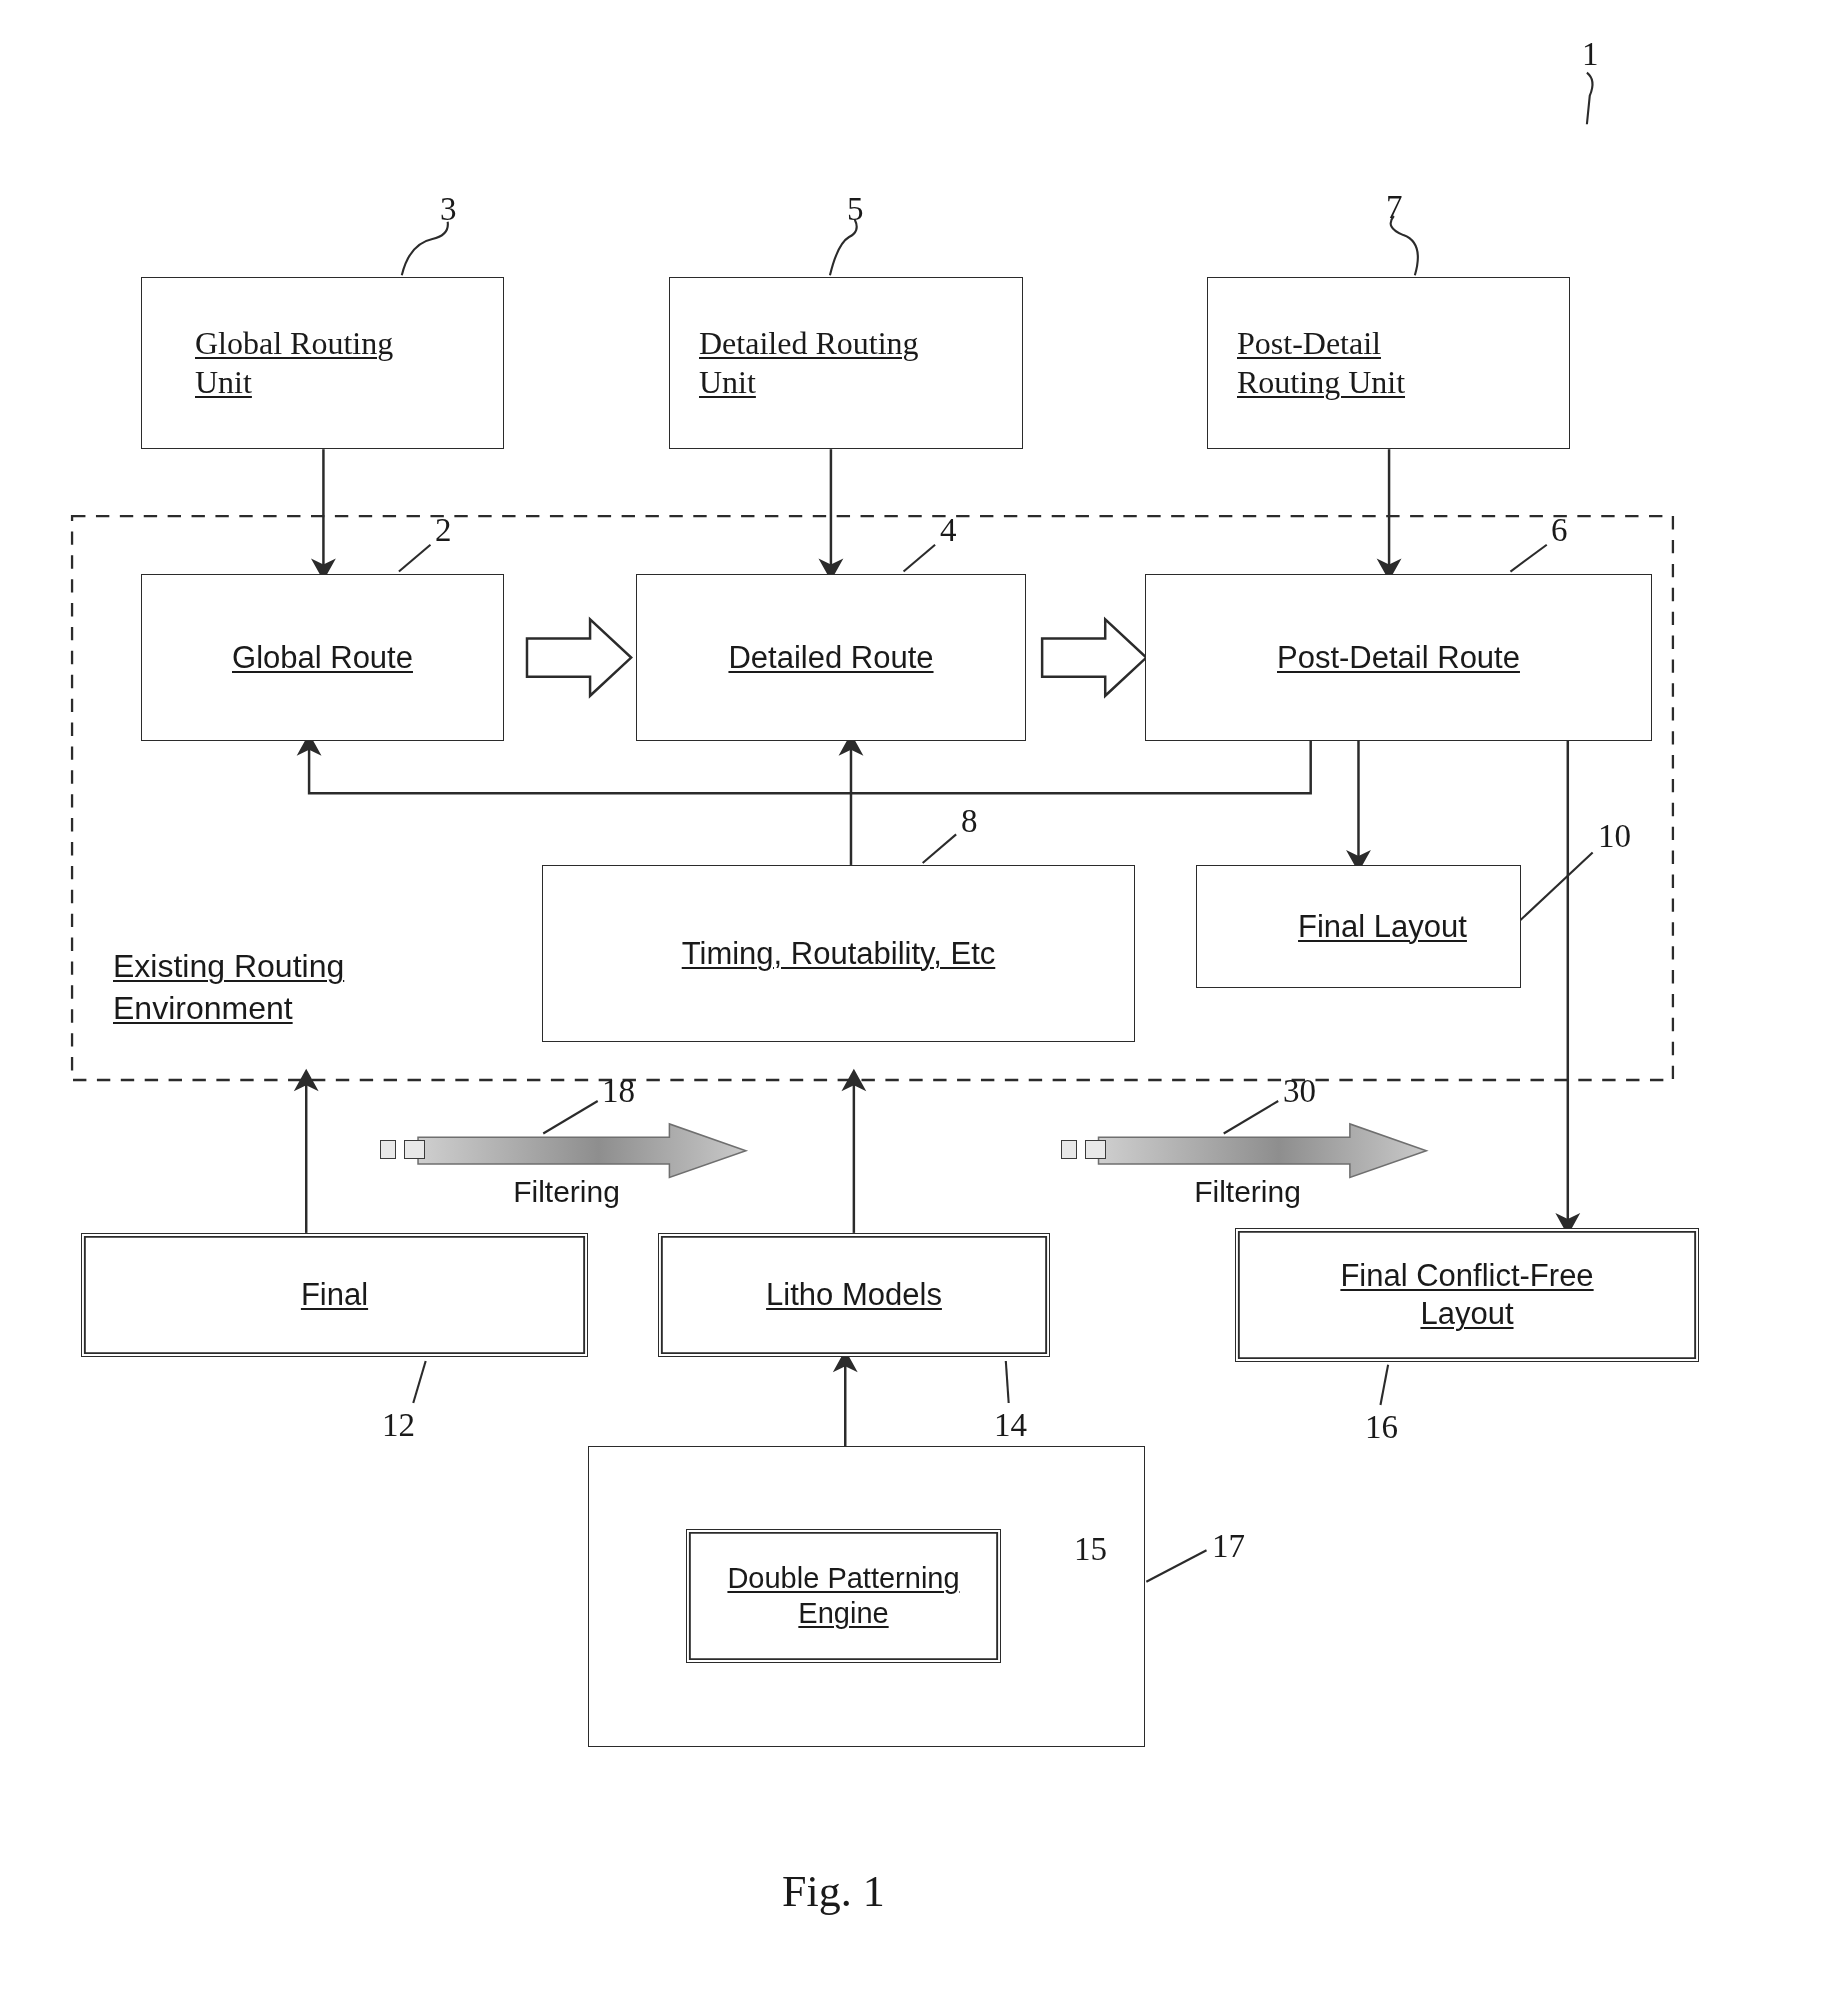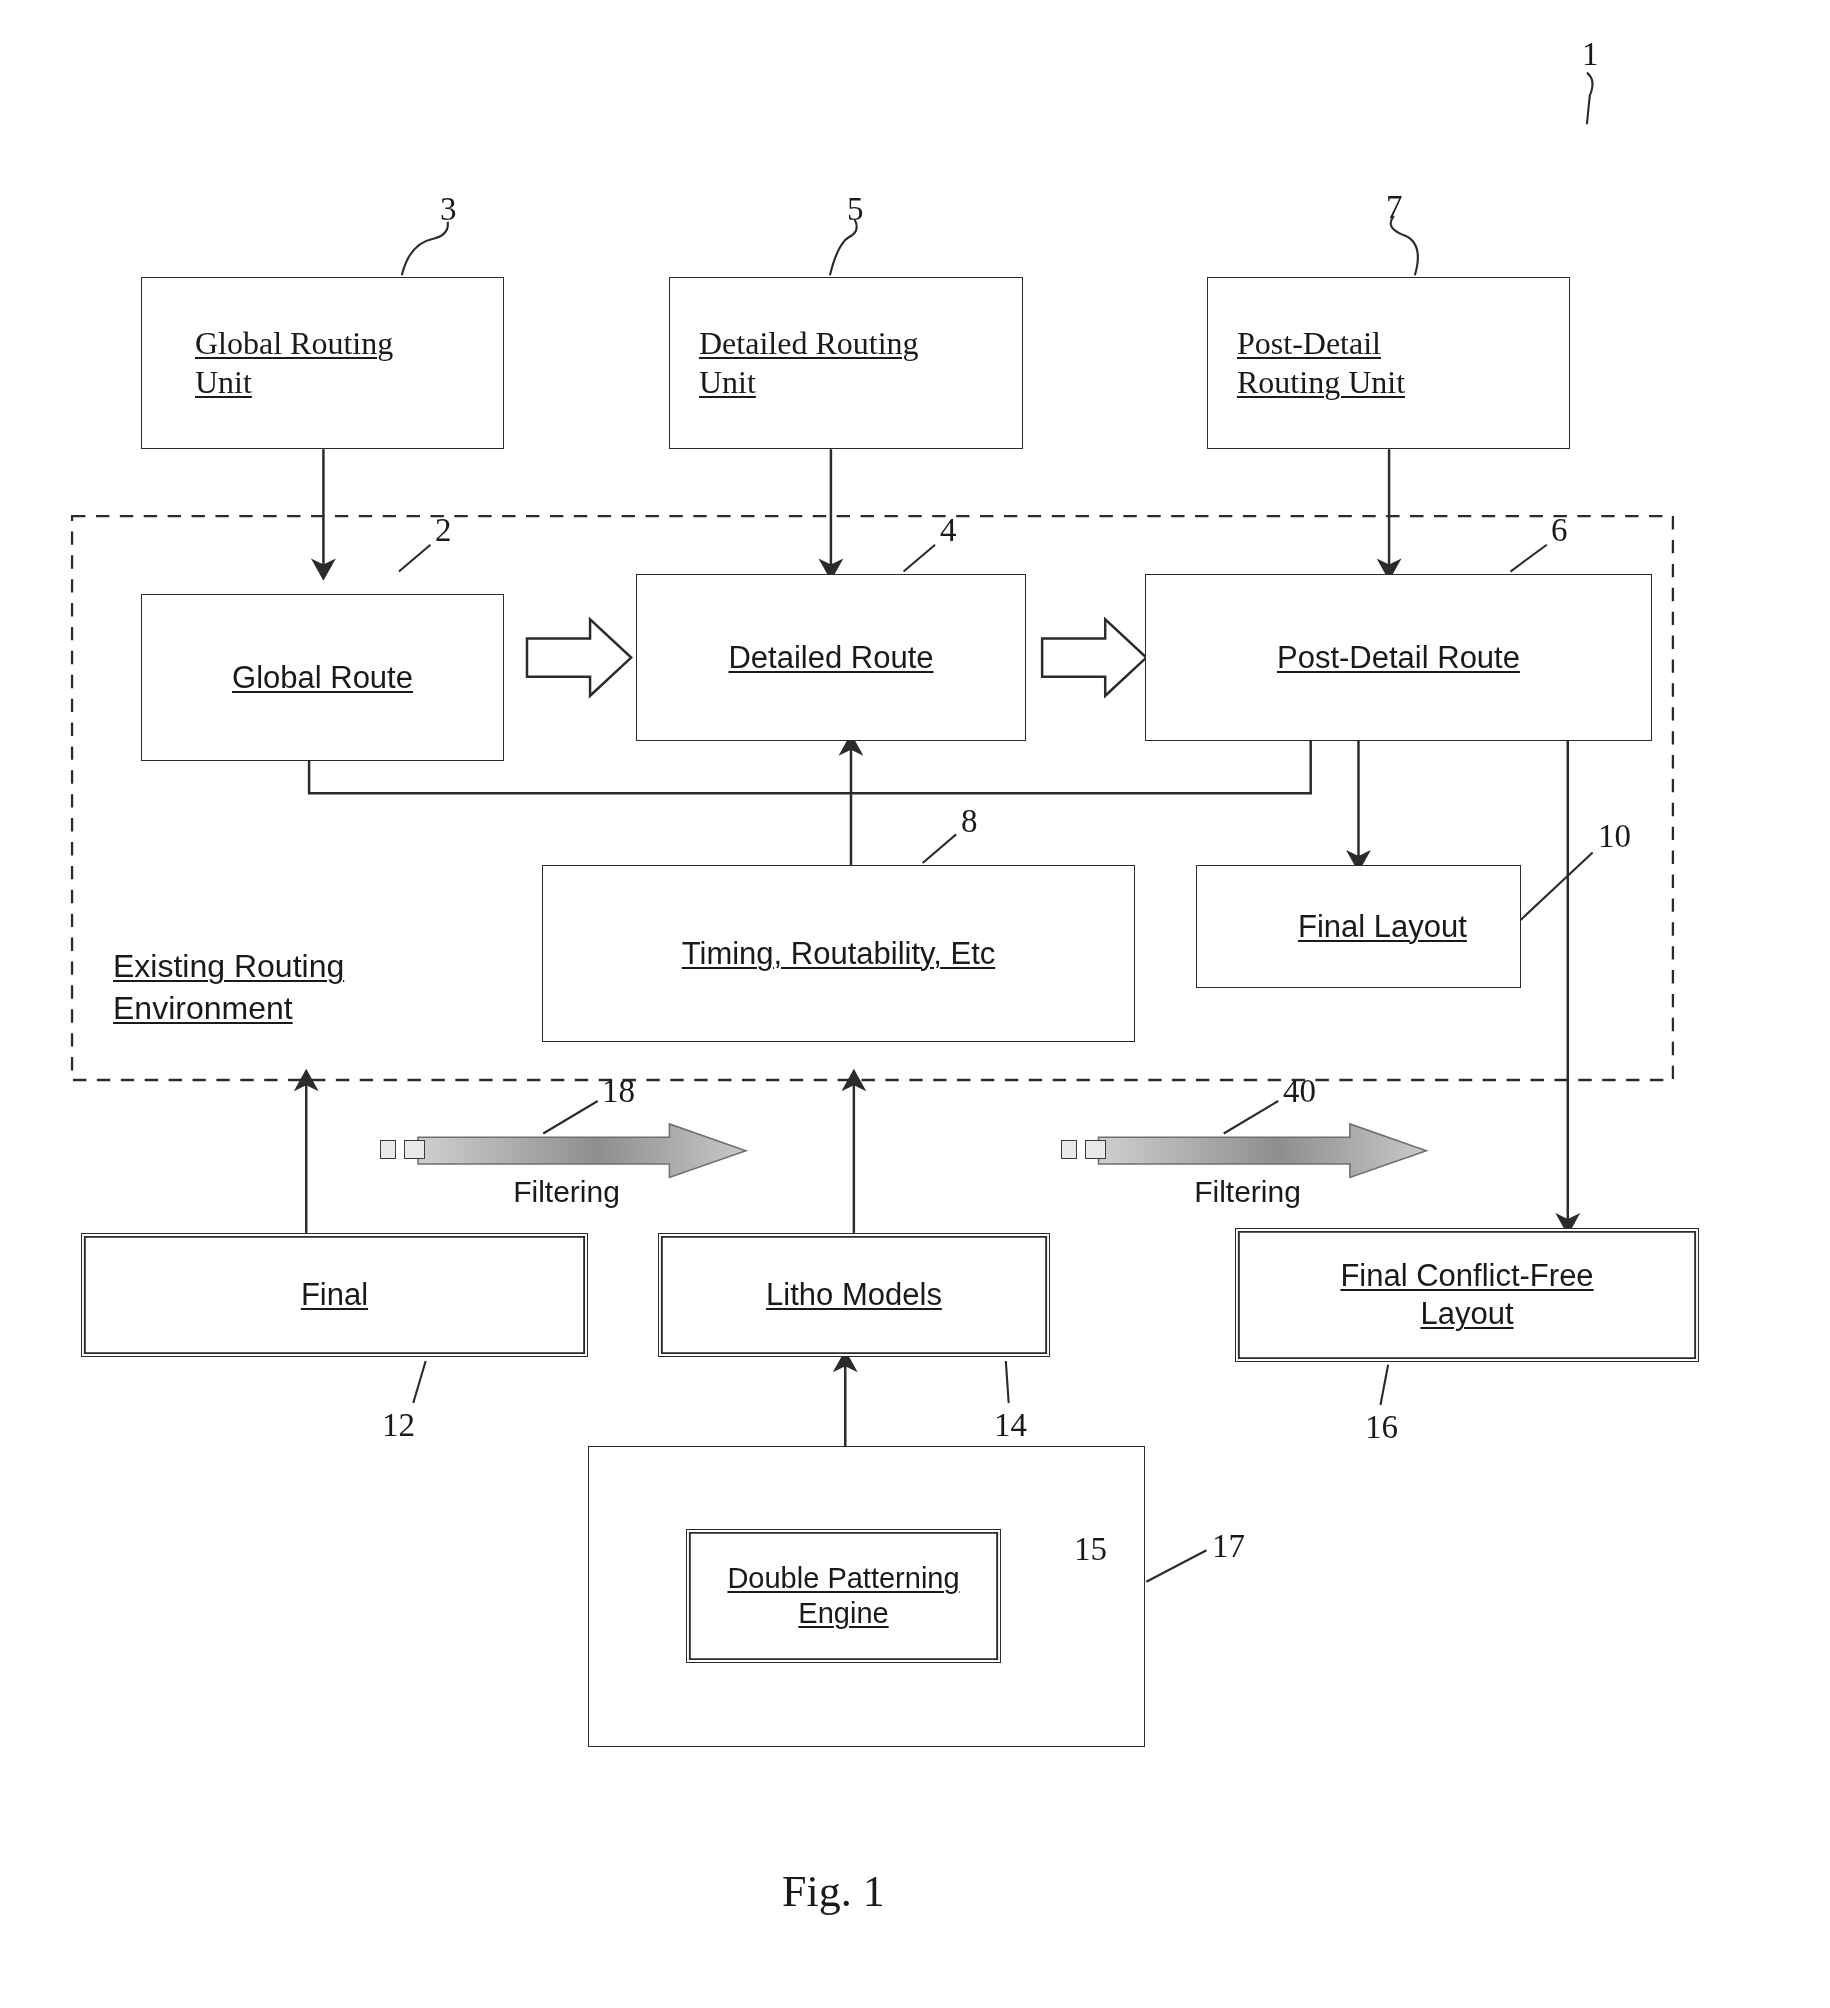--- a/index.html
+++ b/index.html
@@ -109,21 +109,21 @@
       <span>Unit</span>
     </div>
   </div>
   <div class="box unit-box serif" style="left:1207px;top:277px;width:363px;height:172px;">
     <div class="lbl">
       <span>Post-Detail</span>
       <span>Routing Unit</span>
     </div>
   </div>
 
-  <div class="box sans" style="left:141px;top:574px;width:363px;height:167px;margin-top:20px;">
+  <div class="box sans" style="left:141px;top:574px;width:363px;height:167px;">
     <div class="lbl">
         <span>Global Route</span>
       </div>
   </div>
   <div class="box sans" style="left:636px;top:574px;width:390px;height:167px;">
     <div class="lbl">
         <span>Detailed Route</span>
       </div>
   </div>
   <div class="box sans" style="left:1145px;top:574px;width:507px;height:167px;">
@@ -188,21 +188,21 @@
   <div class="refnum" style="left:1582px;top:36px;">1</div>
   <div class="refnum" style="left:440px;top:191px;">3</div>
   <div class="refnum" style="left:847px;top:191px;">5</div>
   <div class="refnum" style="left:1386px;top:189px;">7</div>
   <div class="refnum" style="left:435px;top:512px;">2</div>
   <div class="refnum" style="left:940px;top:512px;">4</div>
   <div class="refnum" style="left:1551px;top:512px;">6</div>
   <div class="refnum" style="left:961px;top:803px;">8</div>
   <div class="refnum" style="left:1598px;top:818px;">10</div>
   <div class="refnum" style="left:602px;top:1073px;">18</div>
-  <div class="refnum" style="left:1283px;top:1073px;">40</div>
+  <div class="refnum" style="left:1283px;top:1073px;">30</div>
   <div class="refnum" style="left:382px;top:1407px;">12</div>
   <div class="refnum" style="left:994px;top:1407px;">14</div>
   <div class="refnum" style="left:1365px;top:1409px;">16</div>
   <div class="refnum" style="left:1074px;top:1531px;">15</div>
   <div class="refnum" style="left:1212px;top:1528px;">17</div>
 
   <div class="caption" style="left:782px;top:1866px;">Fig. 1</div>
 
 </div>
 

